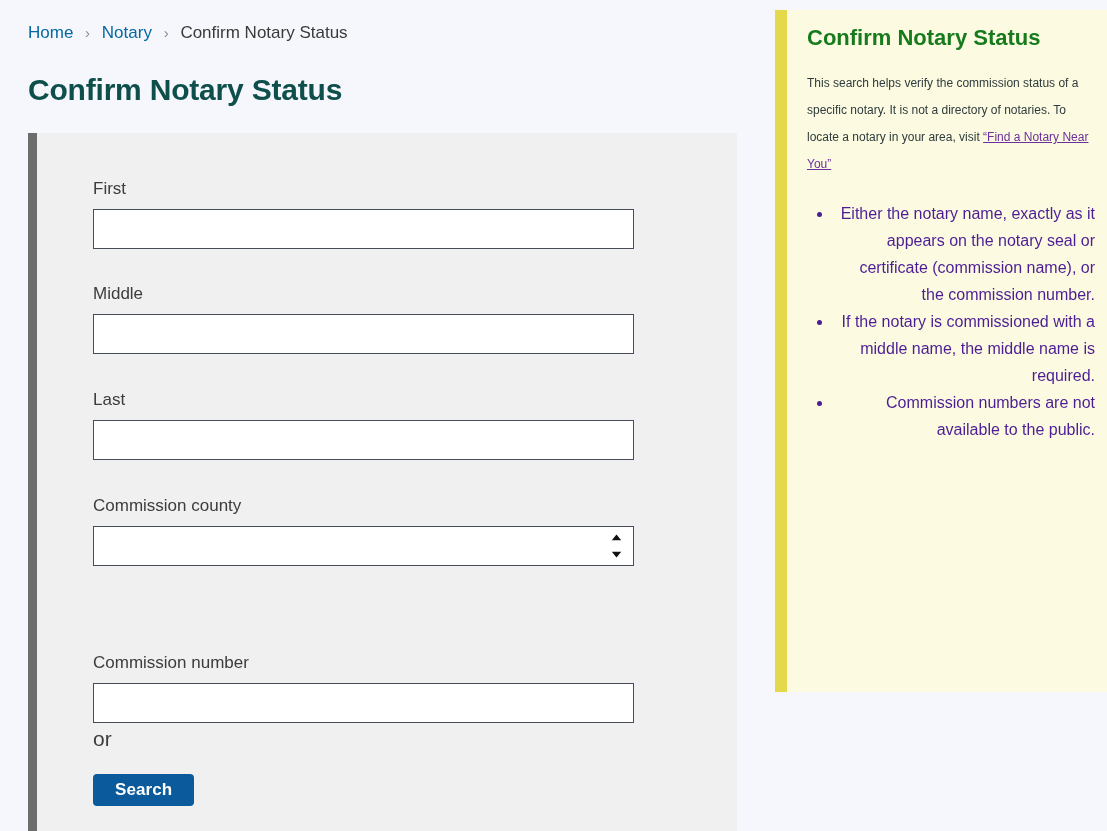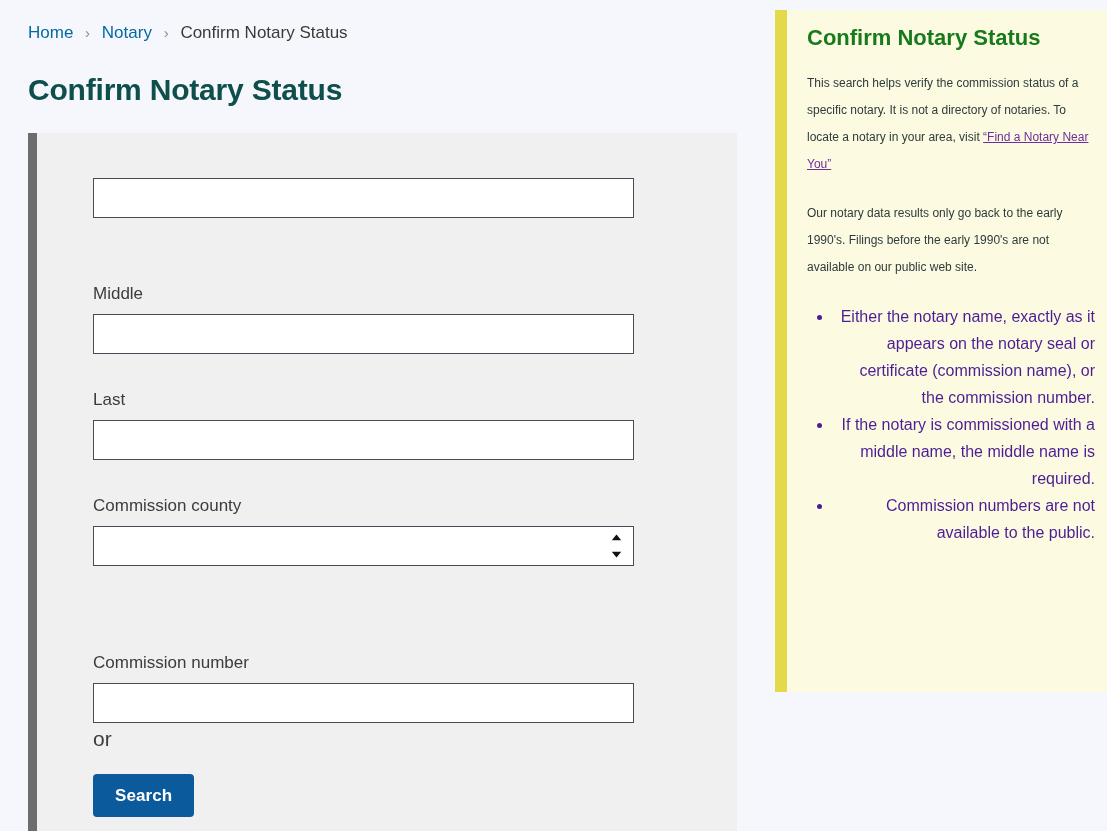--- a/index.html
+++ b/index.html
@@ -148,21 +148,21 @@
     left: 56px;
     top: 641px;
     background: #0a5a9c;
     color: #ffffff;
     border: none;
     border-radius: 4px;
     font-family: "Liberation Sans", sans-serif;
     font-size: 17px;
     font-weight: bold;
     padding: 0 22px;
-    height: 43px;
+    height: 32px;
     cursor: pointer;
     letter-spacing: 0.1px;
   }
 
   
   #sidebar-callout {
     position: absolute;
     left: 775px;
     top: 10px;
     width: 332px;
@@ -218,20 +218,21 @@
     <span class="crumb-link">Notary</span>
     <span class="crumb-sep">›</span>
     <span class="crumb-current">Confirm Notary Status</span>
   </nav>
 
   <h1 id="page-title">Confirm Notary Status</h1>
 
   <section id="form-panel">
 
     <div class="field-group" style="top:45px;">
+      <label class="field-label">First</label>
       <input class="text-input" type="text" value="" style="">
     </div>
 
     <div class="field-group" style="top:150px;">
       <label class="field-label">Middle</label>
       <input class="text-input" type="text" value="" style="">
     </div>
 
     <div class="field-group" style="top:256px;">
       <label class="field-label">Last</label>
@@ -266,21 +267,20 @@
 
   </section>
 </div>
 
 <aside id="sidebar-callout">
   <div id="sidebar-inner">
     <h2 id="sidebar-title">Confirm Notary Status</h2>
 
     <p class="sidebar-para"><span>This search helps verify the commission status of a specific notary. It is not a directory of notaries. To locate a notary in your area, visit </span><span class="sidebar-link">“Find a Notary Near You”</span></p>
 
-    <p class="sidebar-para">Our notary data results only go back to the early 1990's. Filings before the early 1990's are not available on our public web site.</p>
 
 
     <ul id="sidebar-list">
       <li>Either the notary name, exactly as it appears on the notary seal or certificate (commission name), or the commission number.</li>
       <li>If the notary is commissioned with a middle name, the middle name is required.</li>
       <li>Commission numbers are not available to the public.</li>
     </ul>
   </div>
 </aside>
 

